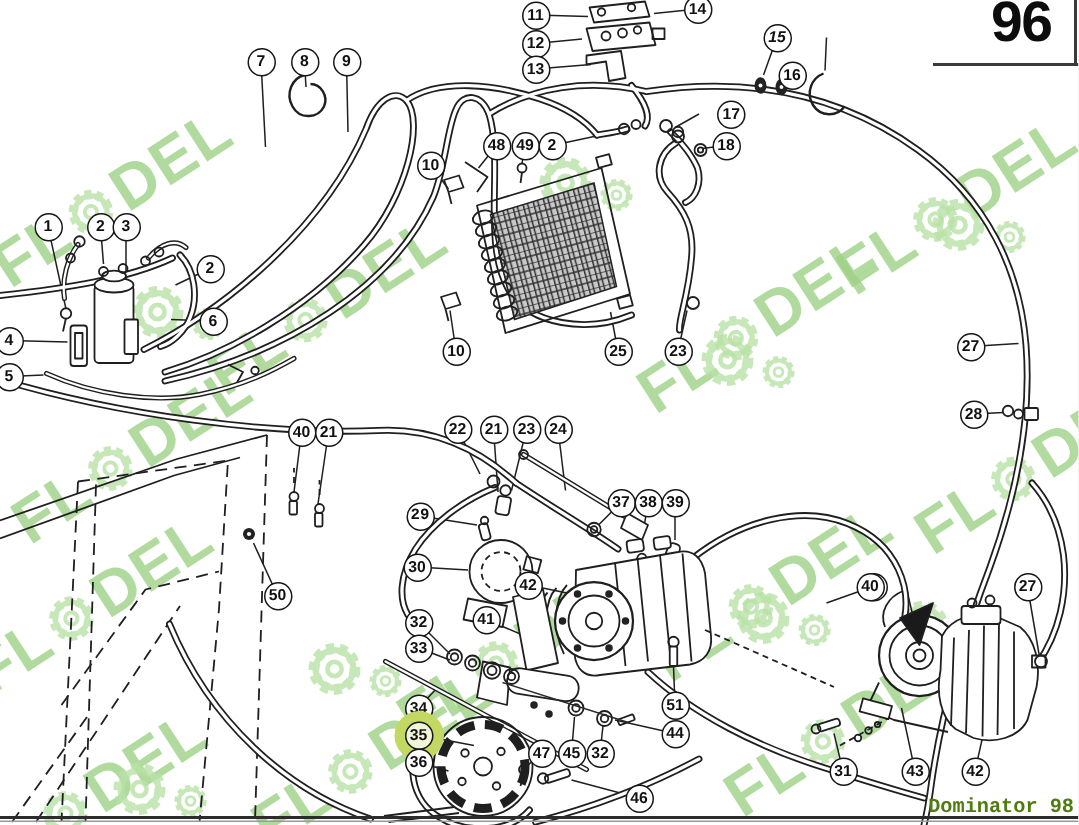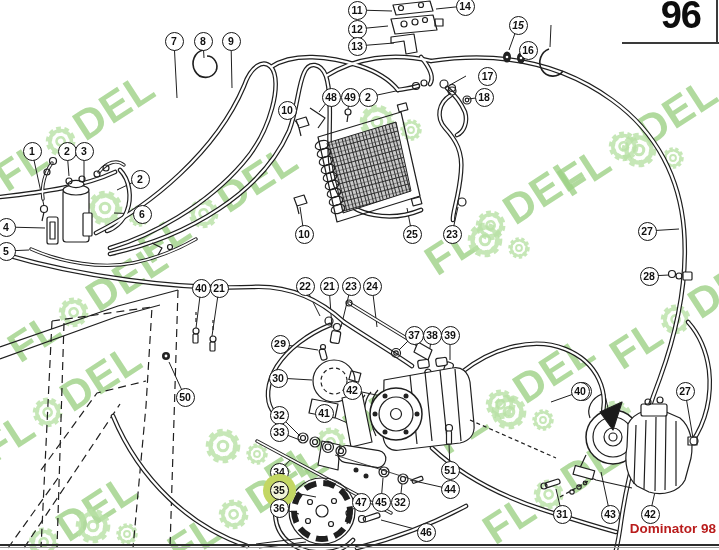--- a/index.html
+++ b/index.html
@@ -27,21 +27,21 @@
   .callout{position:absolute;width:19px;height:19px;margin:-9.5px 0 0 -9.5px;
      border:1.4px solid #161616;border-radius:50%;background:#fff;color:#111;
      display:flex;align-items:center;justify-content:center;
      font-size:10.5px;font-weight:600;line-height:1;box-sizing:border-box;cursor:pointer;}
   .callout.hl{box-shadow:0 0 0 7px var(--hl,#c3d763);background:#f1f4d8;}
   
   .pageno{position:absolute;top:-6px;right:18px;z-index:4;font-size:38px;font-weight:bold;
           letter-spacing:-1px;color:#0d0d0d;}
   .pagerule{position:absolute;top:42px;left:622px;width:97px;height:2px;background:#3a3a3a;z-index:4;}
   .pagetick{position:absolute;top:0;right:1px;width:2px;height:44px;background:#3a3a3a;z-index:4;}
-  .model{position:absolute;right:3px;bottom:14px;z-index:4;font-size:13.5px;font-weight:bold;color:#b91c1c;}
+  .model{position:absolute;right:3px;bottom:4px;z-index:4;font-size:13.5px;font-weight:bold;color:#4d7c0f;font-family:Liberation Mono, monospace;}
   .botline{position:absolute;left:0;bottom:4px;width:719px;height:2px;background:#2c2c2c;z-index:2;}
   .botline2{position:absolute;left:0;bottom:2px;width:719px;height:1px;background:#9a9a9a;z-index:2;}
 </style>
 </head>
 <body>
 
 <div class="page">
 
   <div class="wm-layer">
       <div class="wm" style="left: 75px; top: 132px; color: rgb(158, 210, 135);">

